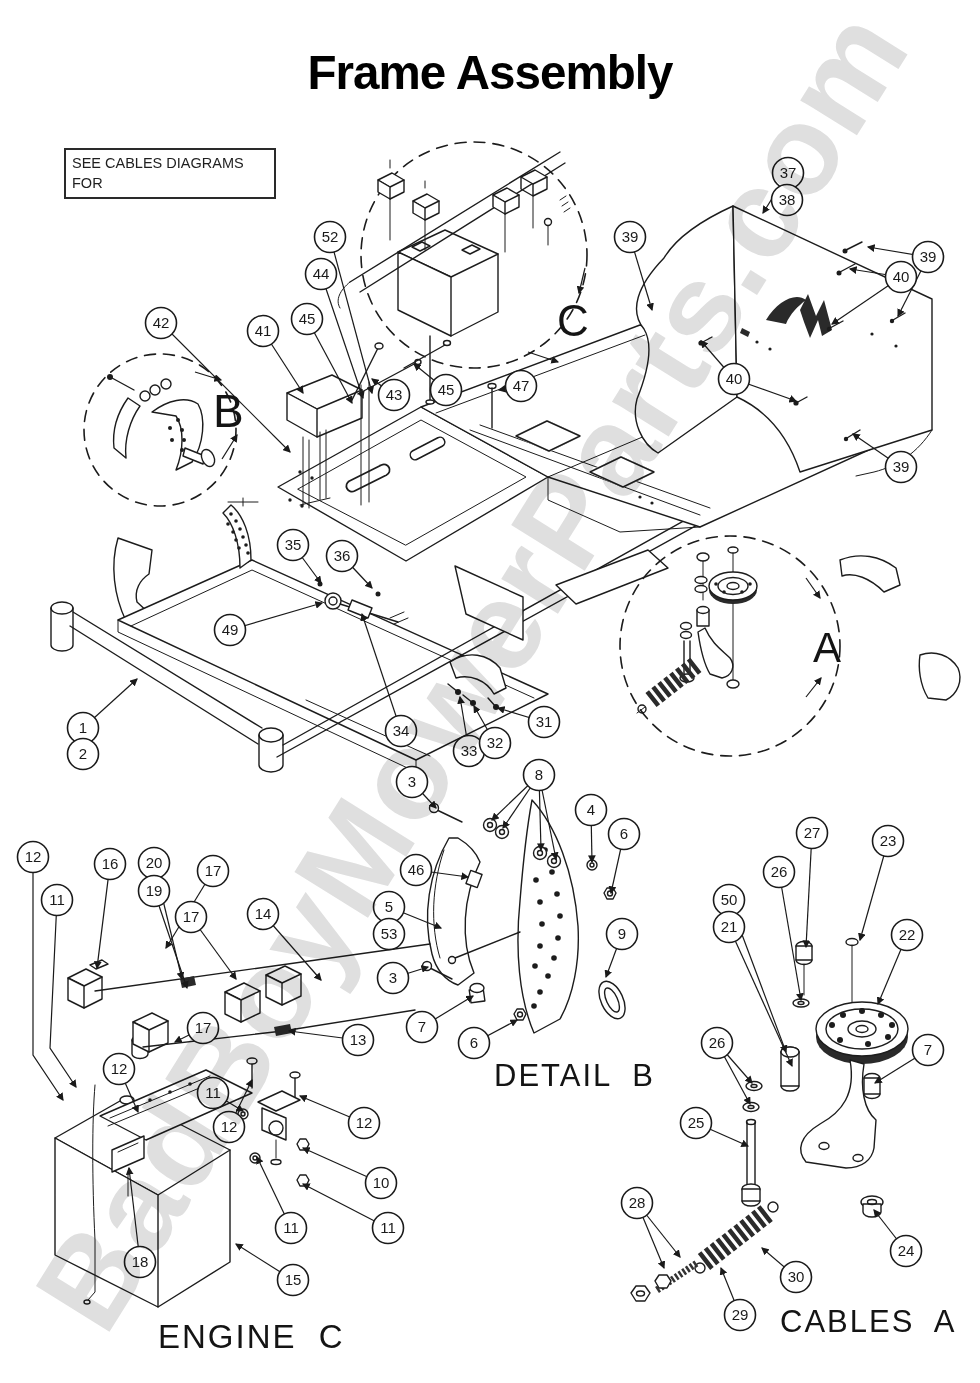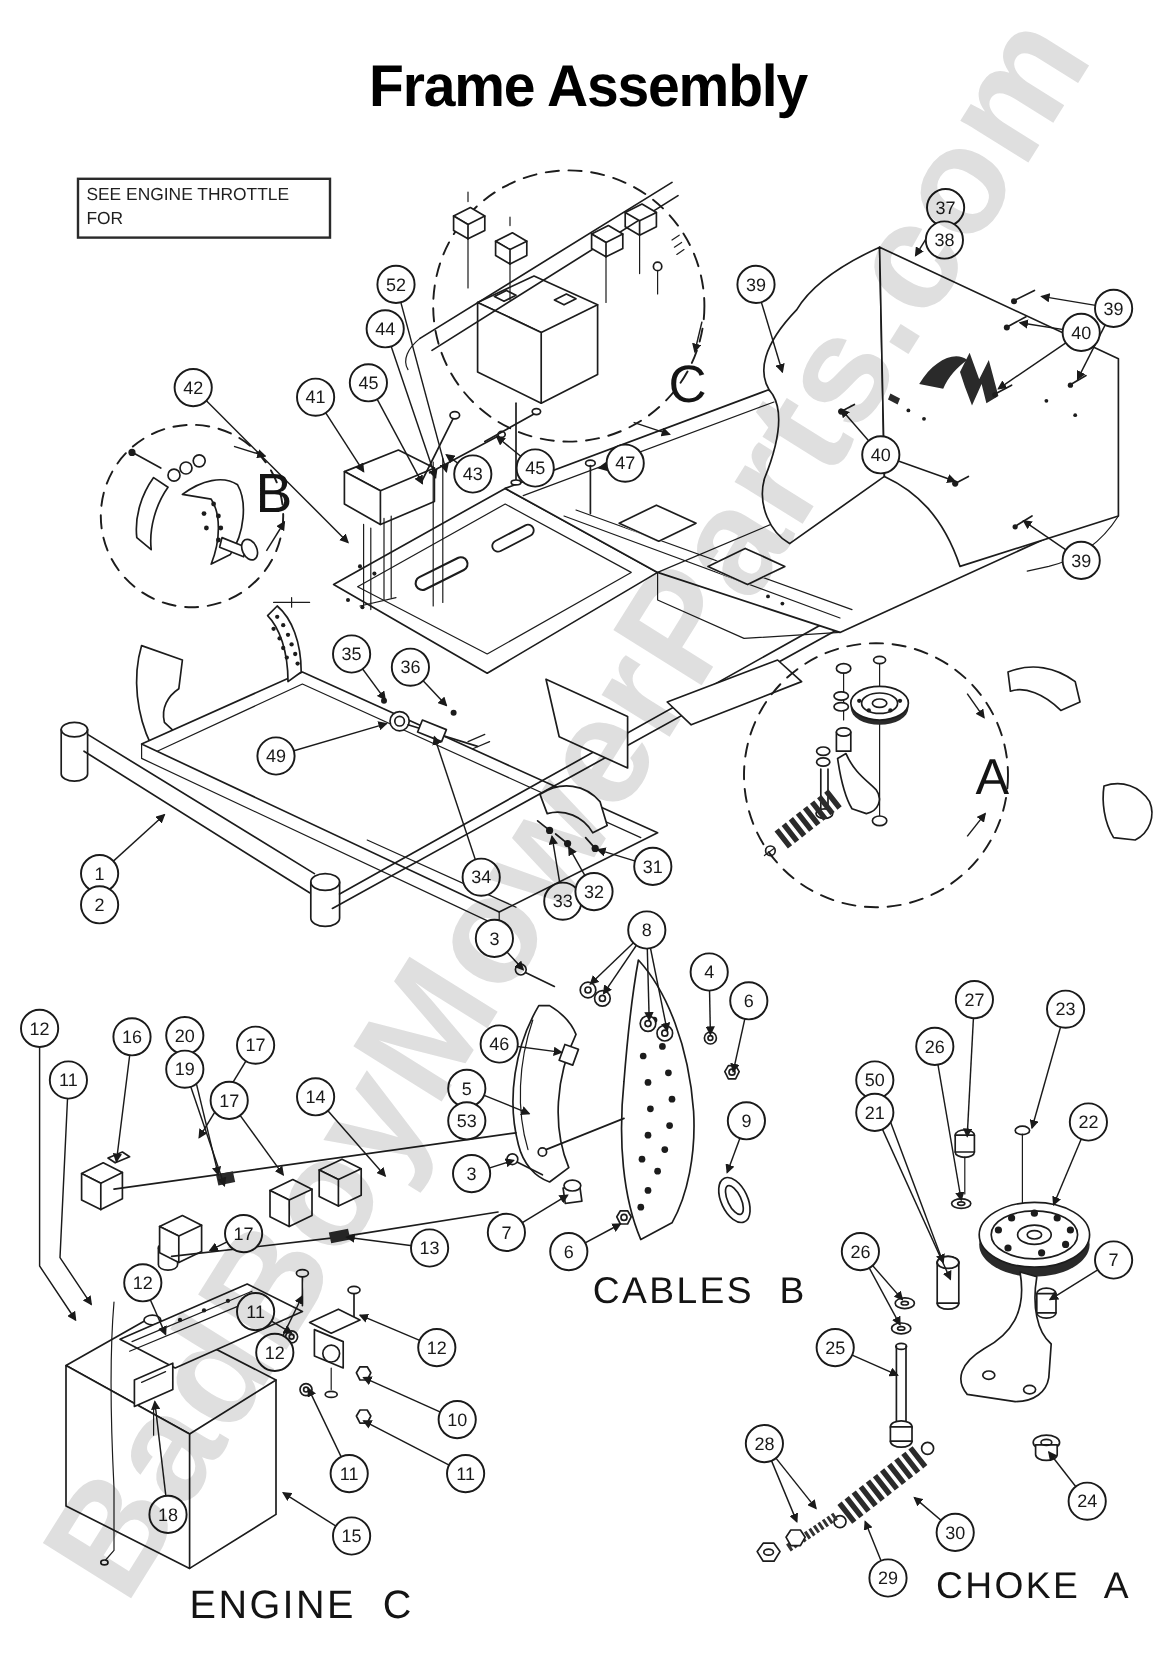--- a/index.html
+++ b/index.html
@@ -738,26 +738,26 @@
         <g>
           <circle cx="740" cy="1315" r="15.5" class="balloon"></circle>
           <text x="740" y="1320.2" class="balloon-num">29</text>
         </g>
       </g>
 </svg>
 
 <div class="title">Frame Assembly</div>
 
 <div class="note-box">
-  <div>SEE ENGINE THROTTLE FOR</div>
+  <div>SEE CABLES DIAGRAMS FOR</div>
 </div>
 
 <div class="sec-letter" style="left:213px;top:384px;font-size:46px;">B</div>
 <div class="sec-letter" style="left:557px;top:296px;font-size:44px;">C</div>
 <div class="sec-letter" style="left:813px;top:624px;font-size:42px;">A</div>
 
-<div class="detail-label" style="left:494px;top:1058px;">CABLES  B</div>
+<div class="detail-label" style="left:494px;top:1058px;">DETAIL  B</div>
 <div class="detail-label" style="left:158px;top:1318px;font-size:33px;">ENGINE  C</div>
-<div class="detail-label" style="left:780px;top:1304px;">CHOKE  A</div>
+<div class="detail-label" style="left:780px;top:1304px;">CABLES  A</div>
 
 <div class="watermark">BadBoyMowerParts.com</div>
 
 </div>
 
 </body></html>

